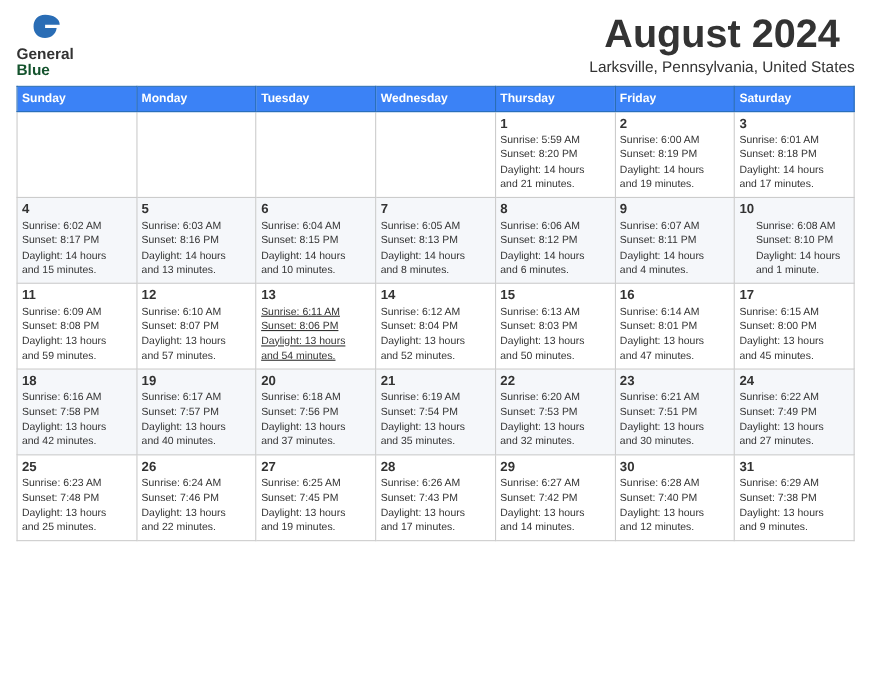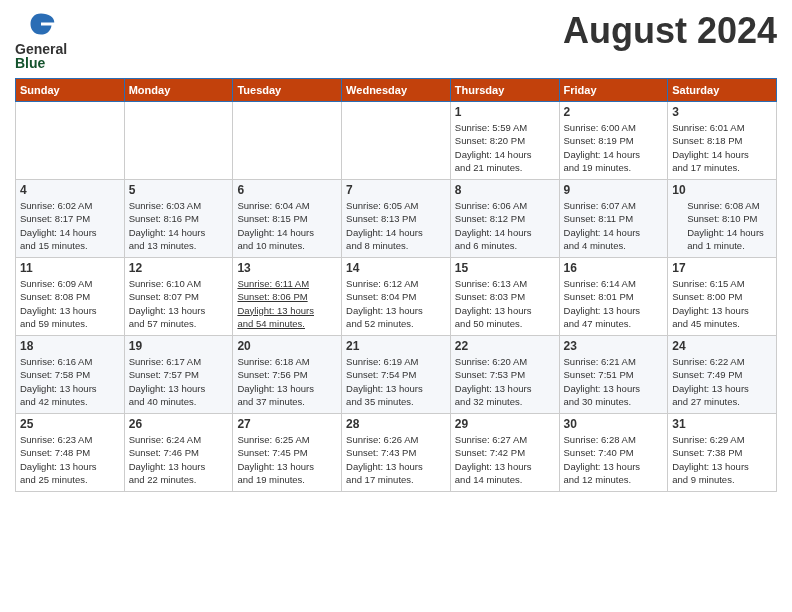--- a/index.html
+++ b/index.html
@@ -52,21 +52,21 @@
     .location {
       font-size: 14px;
       color: #333;
     }
     table {
       width: 100%;
       border-collapse: collapse;
       font-size: 10px;
     }
     thead tr th {
-      background: #c2410c;
+      background: #3b82f6;
       color: #fff;
       font-weight: bold;
       font-size: 11px;
       padding: 5px 4px;
       text-align: left;
       border: 1px solid #2a6db5;
     }
     tbody tr td {
       border: 1px solid #ccc;
       vertical-align: top;
@@ -102,20 +102,21 @@
     <svg class="logo-icon" viewBox="0 0 40 40" xmlns="http://www.w3.org/2000/svg">
       <path d="M20 5 C10 5 5 12 5 20 C5 28 10 35 20 35 C28 35 34 30 35 22 L20 22 L20 18 L39 18 C39 10 31 5 20 5Z" fill="#2a6db5"></path>
     </svg>
     <div class="logo-text">
       <span class="logo-general">General</span>
       <span class="logo-blue">Blue</span>
     </div>
   </div>
   <div class="title-block">
     <div class="month-title">August 2024</div>
+    <div class="location">Larksville, Pennsylvania, United States</div>
   </div>
 </div>
 
 <table>
   <thead>
     <tr>
     <th>Sunday</th>
         <th>Monday</th>
         <th>Tuesday</th>
         <th>Wednesday</th>

